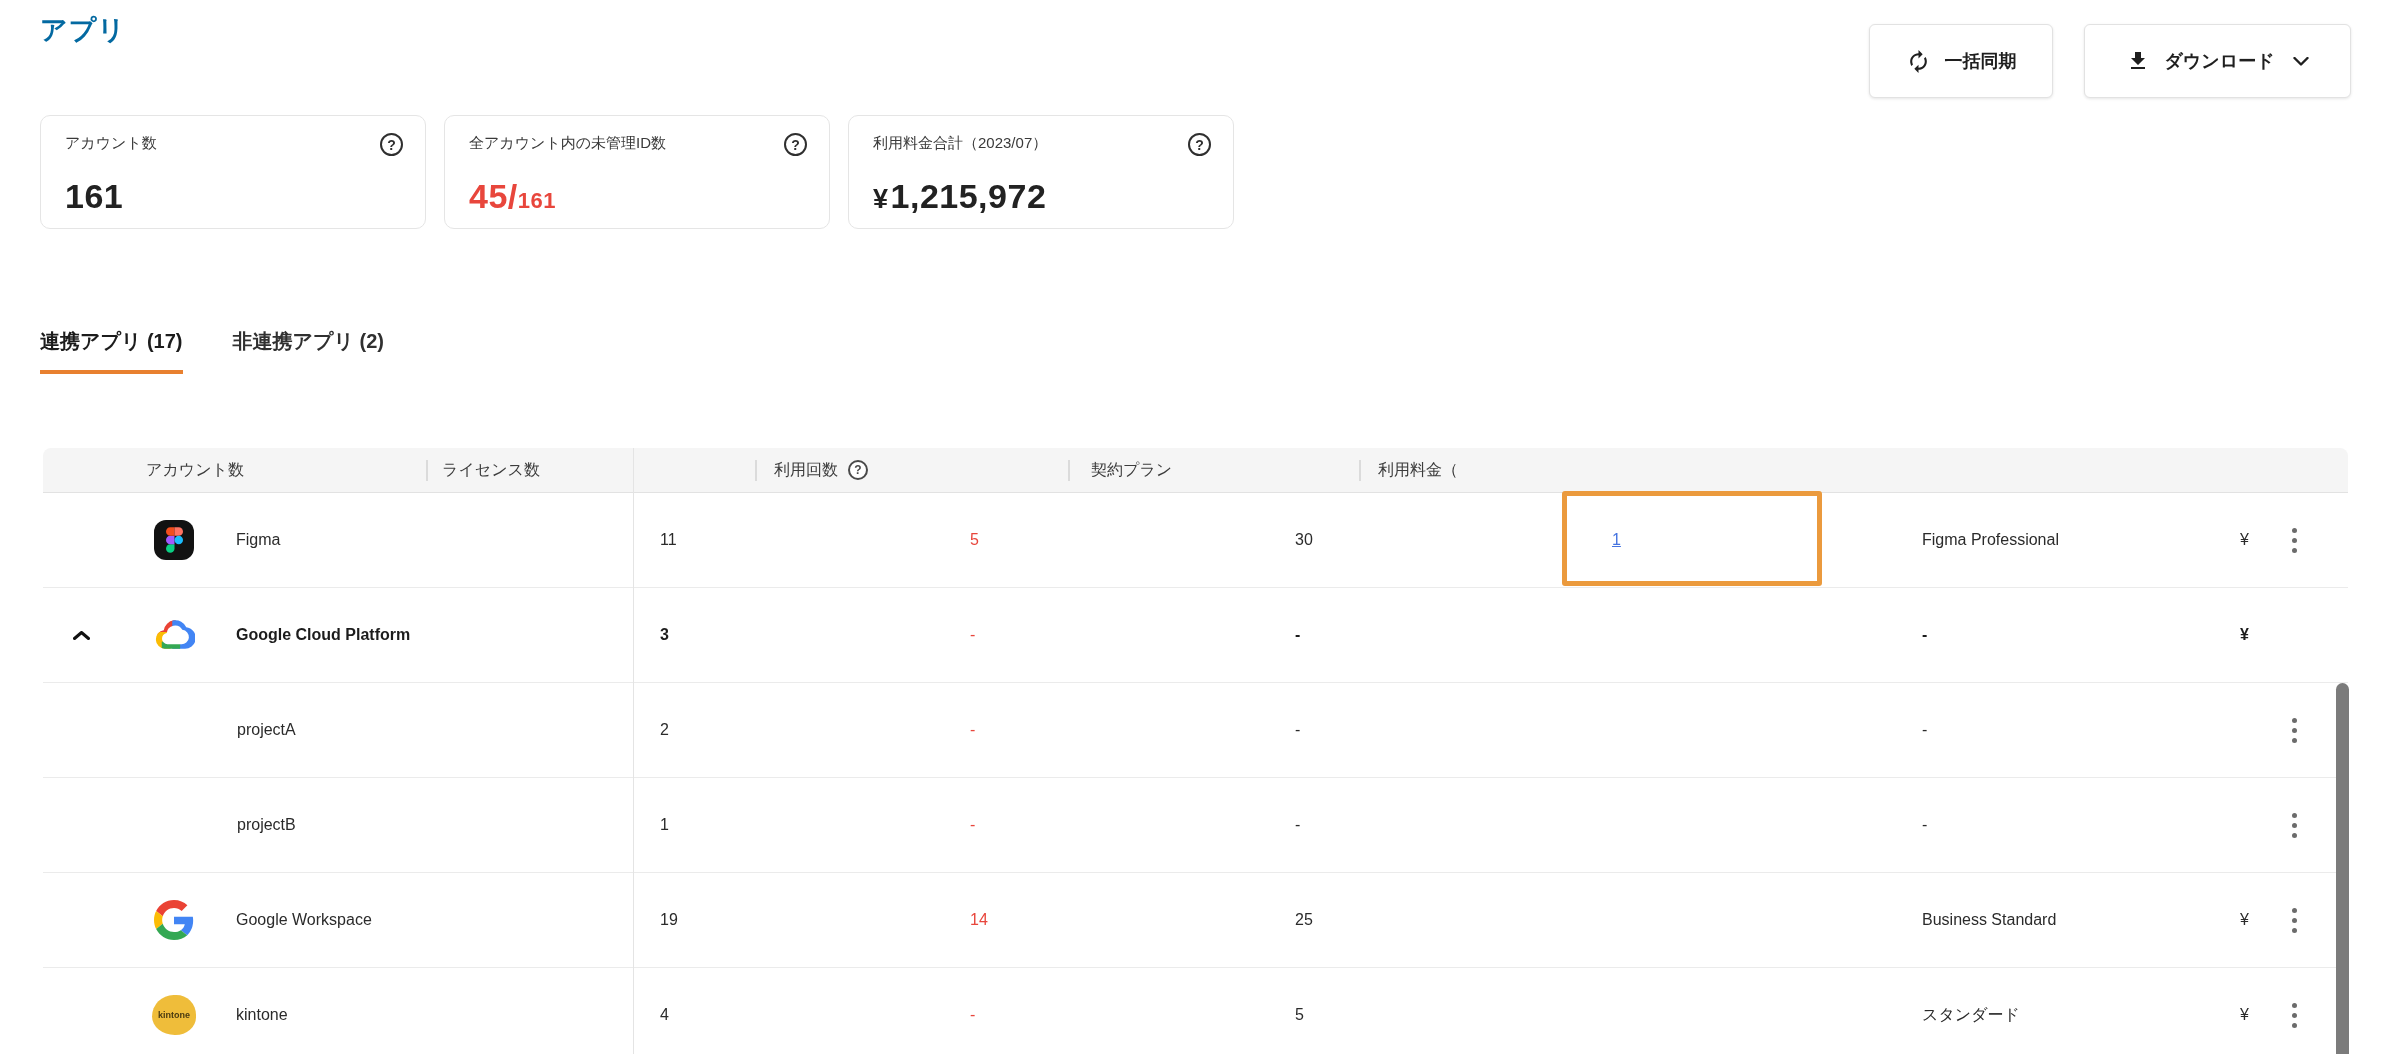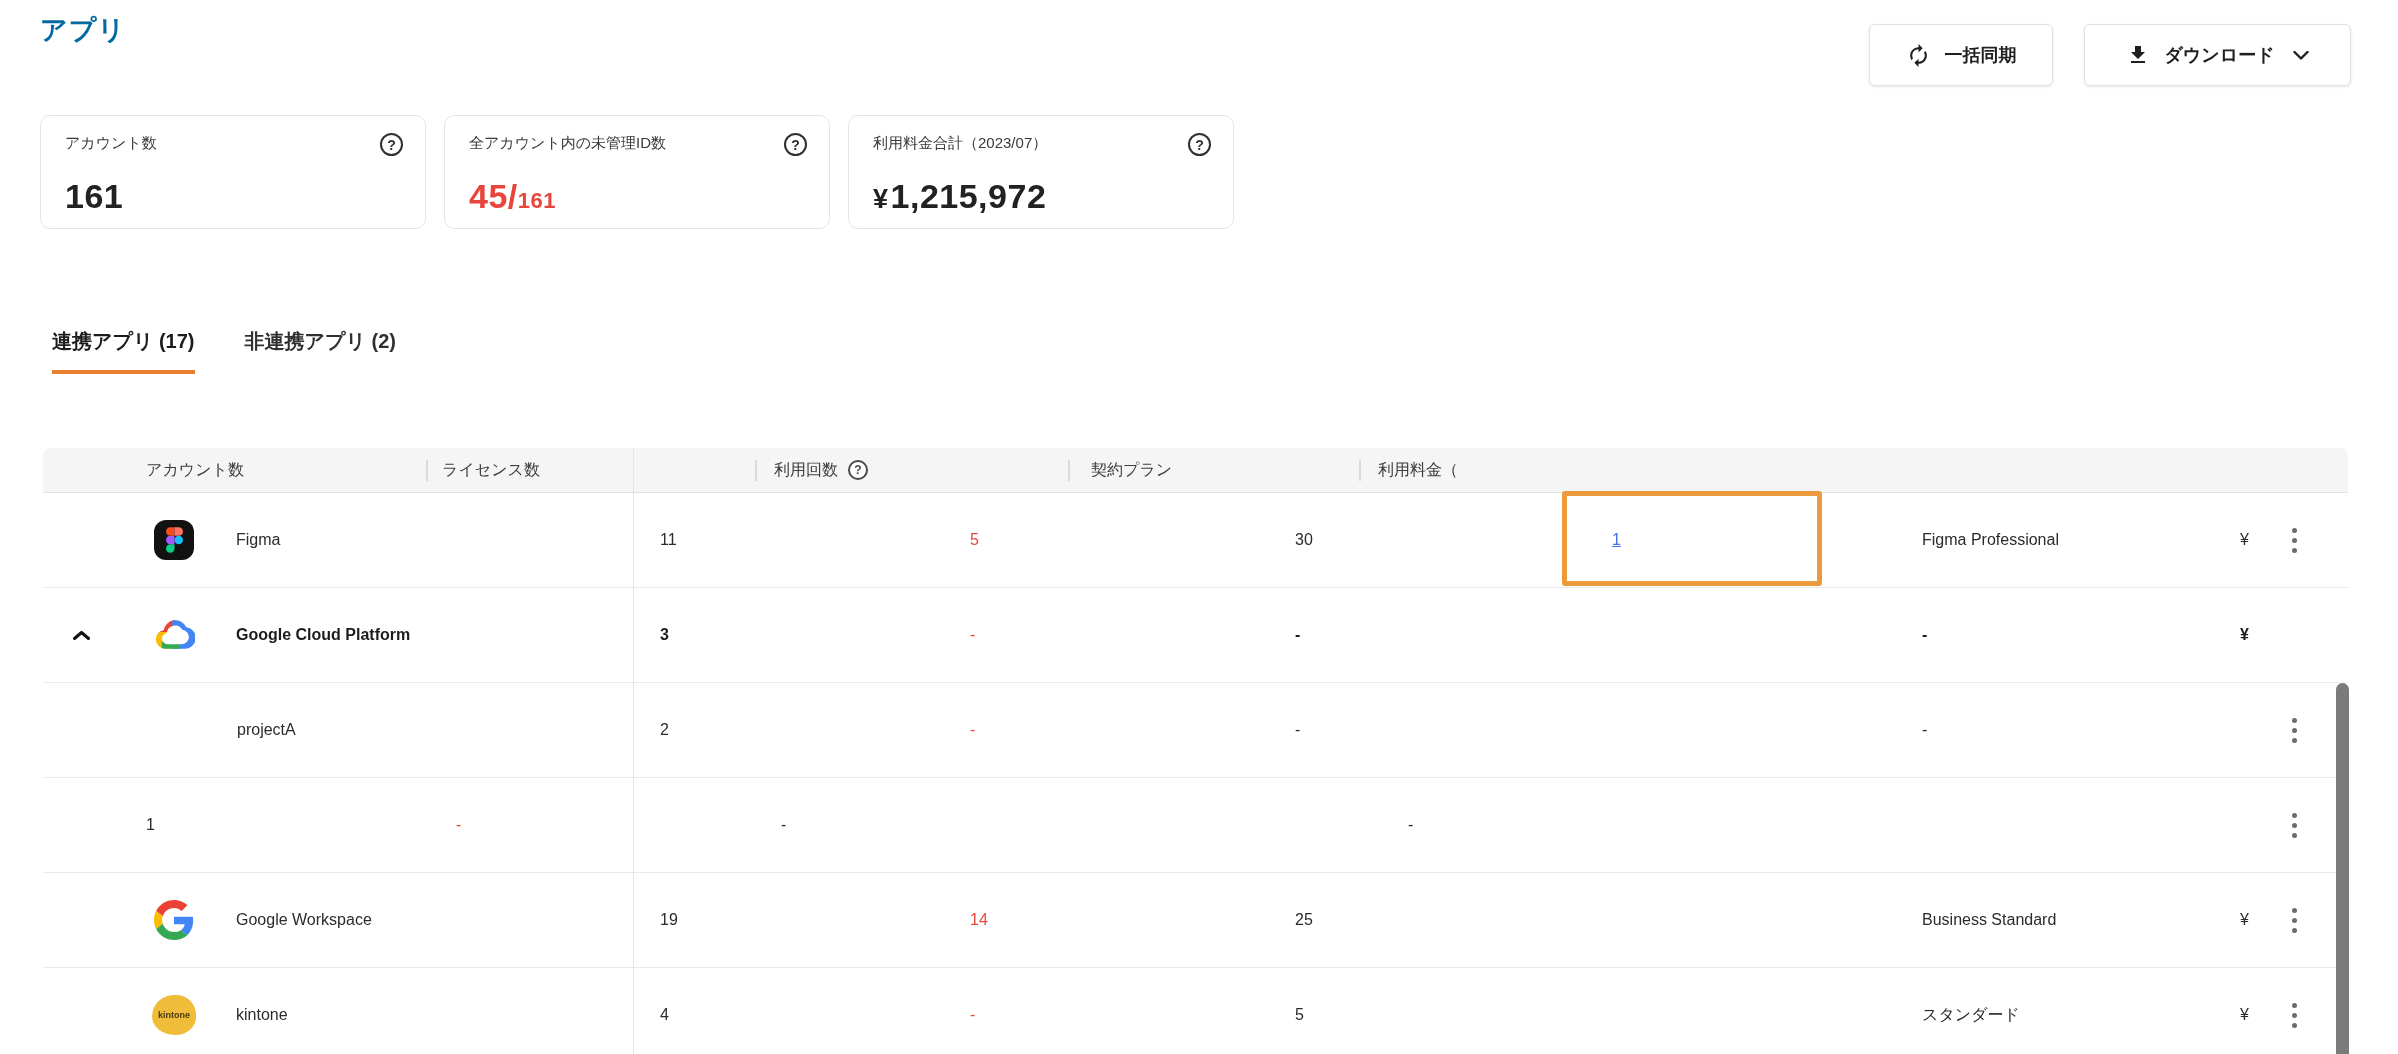--- a/index.html
+++ b/index.html
@@ -9,39 +9,39 @@
     --link:#4573E0;
   }
   *{box-sizing:border-box}
   html,body{margin:0;padding:0}
   body{
     width:2398px;height:1054px;position:relative;overflow:hidden;background:#fff;
     font-family:"Liberation Sans","DejaVu Sans",sans-serif;color:#2B2B2B;
   }
   
   .page-title{position:absolute;left:40px;top:12px;font-size:27px;font-weight:700;color:#0369a1;letter-spacing:1px}
-  .btn{position:absolute;top:24px;height:62px;display:flex;align-items:center;justify-content:center;gap:14px;
+  .btn{position:absolute;top:24px;height:74px;display:flex;align-items:center;justify-content:center;gap:14px;
        background:#fff;border:1px solid #E2E2E2;border-radius:6px;box-shadow:0 1px 3px rgba(0,0,0,.10);
        font-size:18px;font-weight:700;color:#1F1F1F;cursor:pointer}
   #btn-sync{left:1869px;width:184px}
   #btn-download{left:2084px;width:267px}
   .btn svg{flex:none}
   
   .cards{position:absolute;left:40px;top:115px;display:flex;gap:18px}
   .card{width:386px;height:114px;border:1px solid #E5E5E5;border-radius:10px;position:relative;background:#fff;padding:18px 24px}
   .card-label{font-size:15px;color:#3A3A3A}
   .help-circle{width:23px;height:23px;border:2px solid #2F2F2F;border-radius:50%;display:flex;align-items:center;
                justify-content:center;font-size:14px;font-weight:700;color:#2F2F2F;background:#fff}
   .card-help{position:absolute;right:22px;top:17px}
   .card-value{position:absolute;left:24px;bottom:12px;font-size:34px;font-weight:700;color:#222;letter-spacing:.5px;display:flex;align-items:baseline}
   .card-value.red{color:var(--red)}
   .value-sub{font-size:22px;font-weight:700}
   .currency{font-size:27px;font-weight:700;margin-right:2px}
   
-  .tabs{position:absolute;left:52px;top:328px;display:flex;gap:50px}
+  .tabs{position:absolute;left:40px;top:328px;display:flex;gap:50px}
   .tab{font-size:20px;font-weight:700;color:#303030;padding-bottom:15px;cursor:pointer;border-bottom:4px solid transparent}
   .tab.active{color:#1C1C1C;border-bottom-color:var(--tab-underline)}
   
   #table{position:absolute;left:43px;top:448px;width:2305px;height:606px;overflow:hidden}
   .thead{display:flex;height:45px;background:#F5F5F5;border-radius:8px 8px 0 0;align-items:center;
          border-bottom:1px solid #E2E2E2;font-size:16px;color:#3C3C3C}
   .hcell{position:relative;height:100%;display:flex;align-items:center}
   .hsep::before{content:"";position:absolute;left:0;top:12px;width:2px;height:21px;background:#DBDBDB}
   .col-expand{width:76px}
   .col-name{width:514px;padding-left:29px}
@@ -233,20 +233,23 @@
     <div class="cell cell-accounts">2</div>
     <div class="cell cell-unmanaged">-</div>
     <div class="cell cell-licenses">-</div>
     <div class="cell cell-usage"></div>
     <div class="cell cell-plan">-</div>
     <div class="cell cell-fee"></div>
   </div>
 
   <div class="row">
     <div class="expand-slot"></div>
+    <div class="cell cell-name child">
+      <span class="name-text">projectB</span>
+    </div>
     <div class="cell cell-accounts">1</div>
     <div class="cell cell-unmanaged">-</div>
     <div class="cell cell-licenses">-</div>
     <div class="cell cell-usage"></div>
     <div class="cell cell-plan">-</div>
     <div class="cell cell-fee"></div>
   </div>
 
   <div class="row">
     <div class="expand-slot"></div>

